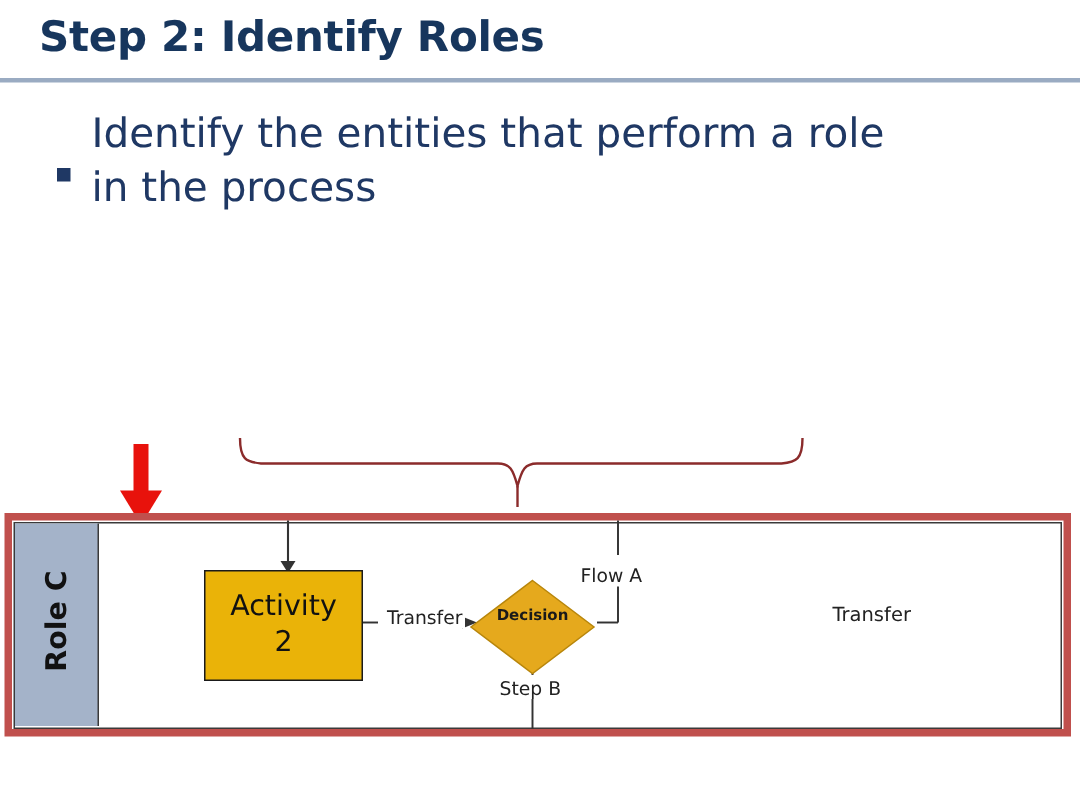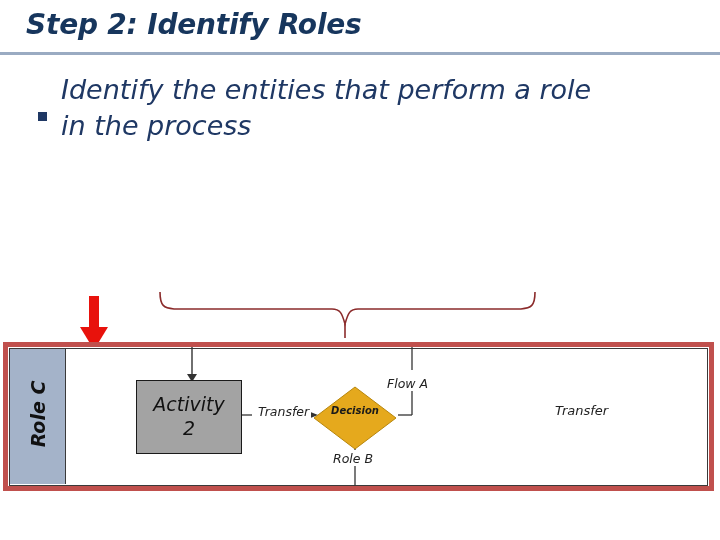--- a/index.html
+++ b/index.html
@@ -3,21 +3,21 @@
 <meta charset="utf-8">
 <style>
   html,body{margin:0;padding:0;}
   body{
     width:720px;height:540px;
     background:#ffffff;
     font-family:"DejaVu Sans","Liberation Sans",sans-serif;
     overflow:hidden;
     position:relative;
   }
-  #slide{position:relative;width:597px;height:540px;font-style:italic;}
+  #slide{position:relative;width:597px;height:540px;}
 
   
   .slide-title{
     position:absolute;
     left:26px; top:8px;
     font-size:28px;
     font-weight:bold;
     color:#17365d;
     letter-spacing:-0.2px;
     font-family:"DejaVu Sans","Liberation Sans",sans-serif;
@@ -111,21 +111,21 @@
     color:#111111;
     font-family:"DejaVu Sans","Liberation Sans",sans-serif;
     white-space:nowrap;
   }
 
   
   .activity-box{
     position:absolute;
     left:136px; top:380px;
     width:106px; height:74px;
-    background:#a3a3a3;
+    background:#eab308;
     border:1px solid #1a1a1a;
     box-sizing:border-box;
     display:flex;
     flex-direction:column;
     align-items:center;
     justify-content:center;
     font-size:19px;
     color:#111111;
     line-height:1.25;
     font-family:"DejaVu Sans","Liberation Sans",sans-serif;
@@ -221,16 +221,16 @@
     <span>2</span>
   </div>
 
   <svg class="decision-svg" viewBox="0 0 86 66">
     <polygon points="43,2 84,33 43,64 2,33" fill="#e5a91d" stroke="#b8860b" stroke-width="1"></polygon>
   </svg>
   <div class="decision-label">Decision</div>
 
   <div class="flowlabel lbl-transfer-left">Transfer</div>
   <div class="flowlabel lbl-flow-a">Flow A</div>
-  <div class="flowlabel lbl-flow-b">Role B</div>
+  <div class="flowlabel lbl-flow-b">Step B</div>
   <div class="flowlabel lbl-transfer-right">Transfer</div>
 
 </div>
 
 </body></html>

